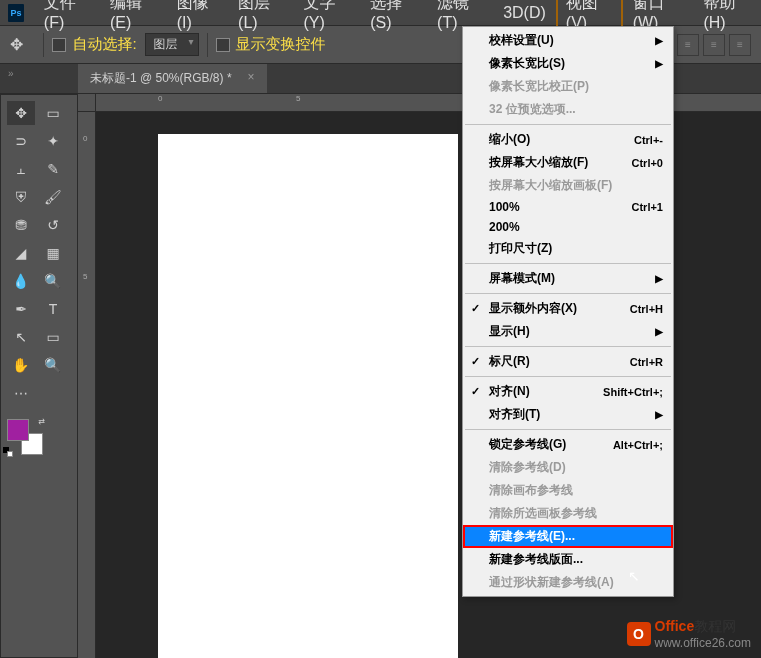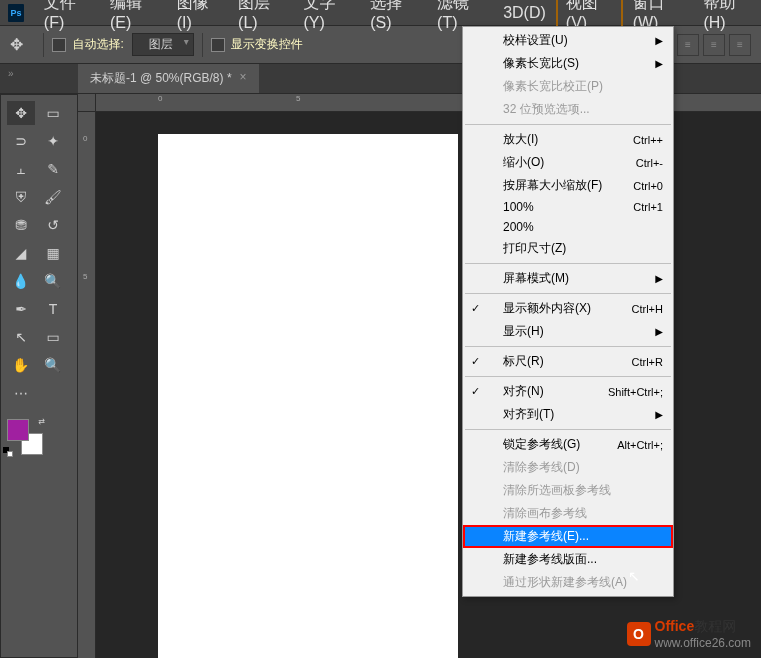--- a/index.html
+++ b/index.html
@@ -7,29 +7,29 @@
     
     .menubar { background: #454545; height: 26px; display: flex; align-items: center; padding-left: 8px; border-bottom: 1px solid #2a2a2a; }
     .ps-logo { width: 18px; height: 18px; background: #001e36; border-radius: 1px; display: flex; align-items: center; justify-content: center; color: #31a8ff; font-size: 9px; font-weight: bold; margin-right: 10px; }
     .menu-item { color: #e0e0e0; font-size: 16px; padding: 4px 10px; cursor: pointer; }
     .menu-item.highlighted { border: 2px solid #a16207; padding: 2px 8px; }
     
     .toolbar { background: #535353; height: 38px; display: flex; align-items: center; padding: 0 10px; border-bottom: 1px solid #2a2a2a; }
     .tool-move-icon { color: #d0d0d0; font-size: 16px; margin-right: 12px; }
     .tb-divider { width: 1px; height: 24px; background: #3a3a3a; margin: 0 8px; }
     .checkbox { width: 14px; height: 14px; border: 1px solid #888; background: #3a3a3a; margin-right: 6px; }
-    .tb-label { color: #fef9c3; font-size: 12px; margin-right: 8px; }
-    .dropdown { background: #3a3a3a; border: 1px solid #2a2a2a; color: #d0d0d0; font-size: 12px; padding: 2px 20px 2px 16px; position: relative; }
+    .tb-label { color: #fde047; font-size: 15px; margin-right: 8px; }
+    .dropdown { background: #3a3a3a; border: 1px solid #2a2a2a; color: #d0d0d0; font-size: 12px; padding: 2px 20px 2px 8px; position: relative; }
     .dropdown::after { content: "▾"; position: absolute; right: 4px; color: #888; font-size: 10px; }
     .align-icons { display: flex; gap: 4px; margin-left: auto; }
     .align-icon { width: 22px; height: 22px; border: 1px solid #3a3a3a; display: flex; align-items: center; justify-content: center; color: #888; font-size: 10px; }
     
     .tabbar { background: #3a3a3a; height: 30px; display: flex; align-items: flex-end; padding-left: 78px; border-bottom: 1px solid #2a2a2a; }
     .tab-doc-chevrons { position: absolute; left: 8px; top: 68px; color: #888; font-size: 10px; }
-    .tab { background: #535353; color: #d0d0d0; font-size: 12px; padding: 6px 12px; display: flex; align-items: flex-start; gap: 8px; }
+    .tab { background: #535353; color: #d0d0d0; font-size: 12px; padding: 6px 12px; display: flex; align-items: flex-start; gap: 16px; }
     .tab-close { color: #999; font-size: 12px; }
     
     .workspace { display: flex; height: calc(100% - 94px); }
     
     .tools-panel { width: 78px; background: #535353; padding: 6px; display: flex; flex-direction: column; gap: 4px; border: 1px solid #2a2a2a; }
     .tool-row { display: flex; gap: 4px; }
     .tool-btn { width: 28px; height: 24px; display: flex; align-items: center; justify-content: center; color: #d0d0d0; font-size: 14px; cursor: pointer; }
     .tool-btn.active { background: #3a3a3a; }
     .color-swatches { margin-top: 10px; position: relative; width: 36px; height: 36px; }
     .fg-color { width: 22px; height: 22px; background: #a020a0; border: 1px solid #888; position: absolute; top: 0; left: 0; z-index: 2; }
@@ -41,21 +41,21 @@
     
     .canvas-area { flex: 1; background: #262626; position: relative; overflow: hidden; }
     .ruler-h { position: absolute; top: 0; left: 18px; right: 0; height: 18px; background: #535353; border-bottom: 1px solid #2a2a2a; }
     .ruler-v { position: absolute; top: 18px; left: 0; width: 18px; bottom: 0; background: #535353; border-right: 1px solid #2a2a2a; }
     .ruler-corner { position: absolute; top: 0; left: 0; width: 18px; height: 18px; background: #535353; border-right: 1px solid #2a2a2a; border-bottom: 1px solid #2a2a2a; }
     .ruler-h::before, .ruler-v::before { content:""; }
     .ruler-tick { color: #aaa; font-size: 8px; position: absolute; }
     .canvas { position: absolute; top: 40px; left: 80px; width: 300px; height: 560px; background: #fff; }
     
     .dropdown-menu { position: absolute; top: 26px; left: 462px; width: 212px; background: #f0f0f0; border: 1px solid #999; box-shadow: 2px 2px 6px rgba(0,0,0,0.3); z-index: 100; padding: 2px 0; }
-    .menu-row { display: flex; align-items: center; padding: 3px 10px 3px 40px; font-size: 12px; color: #000; position: relative; cursor: pointer; }
+    .menu-row { display: flex; align-items: center; padding: 3px 10px 3px 26px; font-size: 12px; color: #000; position: relative; cursor: pointer; font-weight: bold; }
     .menu-row.disabled { color: #9a9a9a; cursor: default; }
     .menu-row.highlighted-blue { background: #0a84ff; color: #fff; }
     .menu-row.red-border { outline: 2px solid #ff0000; outline-offset: -2px; text-align: center; }
     .menu-shortcut { margin-left: auto; font-size: 11px; }
     .menu-arrow { margin-left: auto; font-size: 10px; }
     .menu-check { position: absolute; left: 8px; font-size: 11px; }
     .menu-sep { height: 1px; background: #c0c0c0; margin: 3px 2px; }
     
     .watermark { position: absolute; bottom: 8px; right: 10px; display: flex; align-items: center; gap: 4px; z-index: 200; }
     .wm-icon { width: 24px; height: 24px; background: #d83b01; border-radius: 4px; display: flex; align-items: center; justify-content: center; color: #fff; font-size: 14px; font-weight: bold; }
@@ -190,30 +190,29 @@
       <span class="menu-arrow">▶</span>
     </div>
     <div class="menu-row disabled">
       <span>像素长宽比校正(P)</span>
     </div>
     <div class="menu-row disabled">
       <span>32 位预览选项...</span>
     </div>
     <div class="menu-sep"></div>
     <div class="menu-row">
-      <span>放大(I)</span>
-      <span class="menu-shortcut">Ctrl++</span>
-    </div>
-    <div class="menu-row">
       <span>缩小(O)</span>
       <span class="menu-shortcut">Ctrl+-</span>
     </div>
     <div class="menu-row">
       <span>按屏幕大小缩放(F)</span>
       <span class="menu-shortcut">Ctrl+0</span>
+    </div>
+    <div class="menu-row disabled">
+      <span>按屏幕大小缩放画板(F)</span>
     </div>
     <div class="menu-row">
       <span>100%</span>
       <span class="menu-shortcut">Ctrl+1</span>
     </div>
     <div class="menu-row">
       <span>200%</span>
     </div>
     <div class="menu-row">
       <span>打印尺寸(Z)</span>
@@ -251,24 +250,24 @@
     </div>
     <div class="menu-sep"></div>
     <div class="menu-row">
       <span>锁定参考线(G)</span>
       <span class="menu-shortcut">Alt+Ctrl+;</span>
     </div>
     <div class="menu-row disabled">
       <span>清除参考线(D)</span>
     </div>
     <div class="menu-row disabled">
+      <span>清除画布参考线</span>
+    </div>
+    <div class="menu-row disabled">
       <span>清除所选画板参考线</span>
-    </div>
-    <div class="menu-row disabled">
-      <span>清除画布参考线</span>
     </div>
     <div class="menu-row highlighted-blue red-border">
       <span>新建参考线(E)...</span>
     </div>
     <div class="menu-row">
       <span>新建参考线版面...</span>
     </div>
     <div class="menu-row disabled">
       <span>通过形状新建参考线(A)</span>
     </div>

